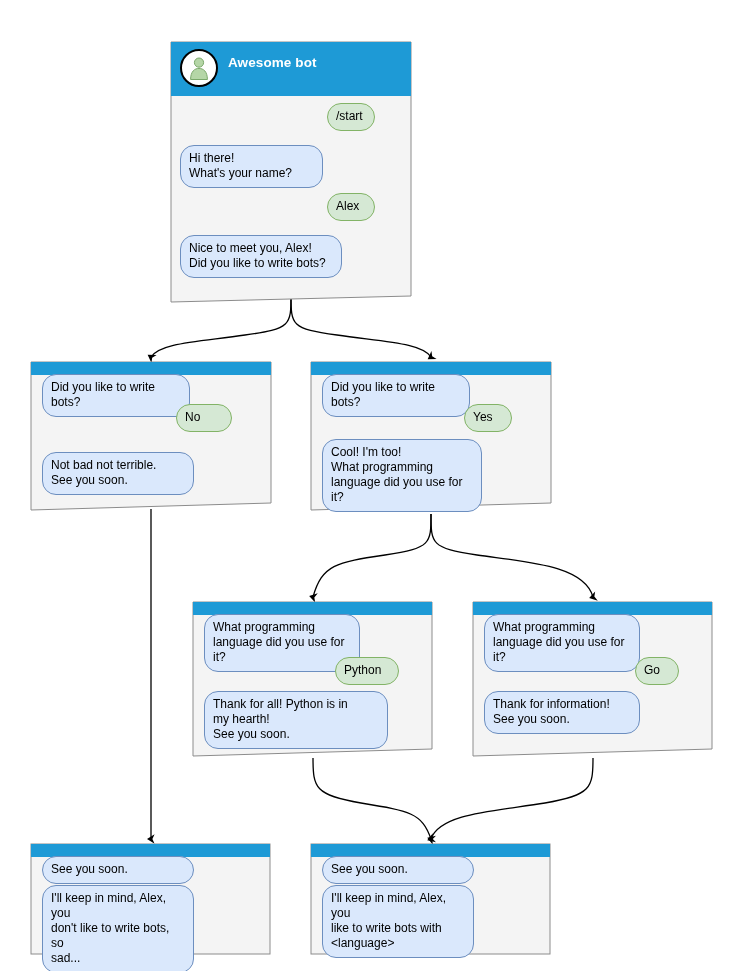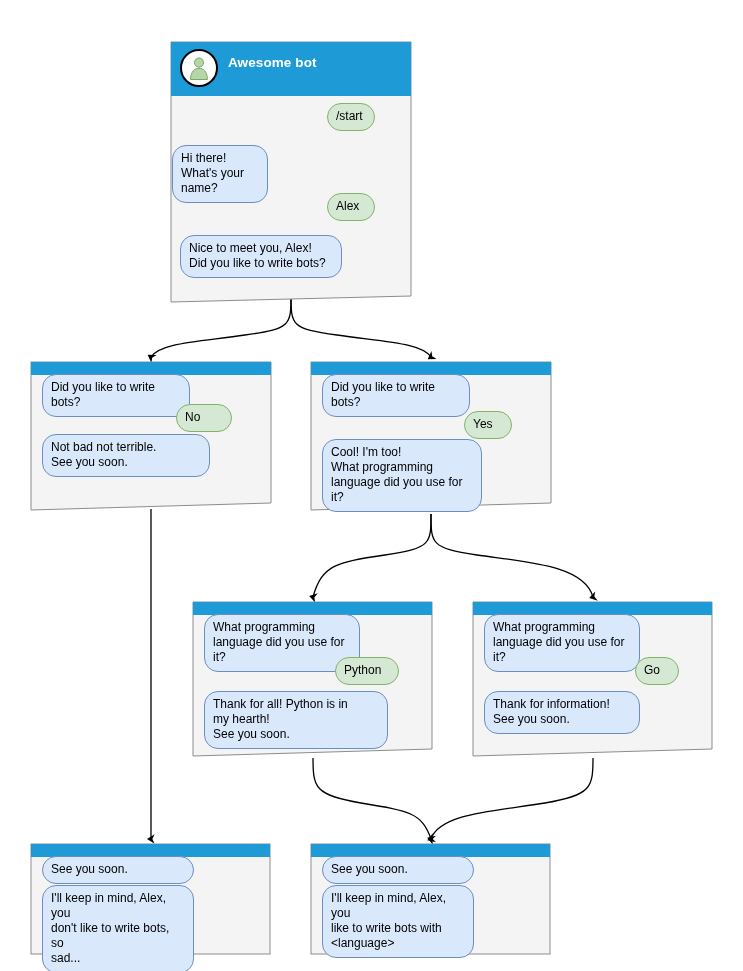--- a/index.html
+++ b/index.html
@@ -72,49 +72,49 @@
     <div class="card-inner">
       <div class="avatar">
         <svg width="26" height="26" viewBox="0 0 26 26">
           <circle cx="13" cy="7.6" r="4.6" fill="#b5d6a7" stroke="#7aa86a" stroke-width="1"></circle>
           <path d="M4.6,24.5 C4.6,16.5 8.6,13.4 13,13.4 C17.4,13.4 21.4,16.5 21.4,24.5 Z" fill="#b5d6a7" stroke="#7aa86a" stroke-width="1"></path>
         </svg>
       </div>
       <div class="card-title">Awesome bot</div>
 
       <div class="bubble user" style="right:37px;top:62px;width:48px;">/start</div>
-      <div class="bubble bot" style="left:2px;top:104px;width:96px;">Hi there!
+      <div class="bubble bot" style="left:10px;top:104px;width:143px;">Hi there!
 What's your name?</div>
       <div class="bubble user" style="right:37px;top:152px;width:48px;">Alex</div>
       <div class="bubble bot" style="left:10px;top:194px;width:162px;">Nice to meet you, Alex!
 Did you like to write bots?</div>
     </div>
   </div>
 
   <div class="card" style="left:30px;top:348px;width:242px;height:150px;">
     <svg class="card-shape" viewBox="0 0 242 150" preserveAspectRatio="none">
       <polygon points="1,1 241,1 241,142 1,149" fill="#f4f4f4" stroke="#8c8c8c" stroke-width="1"></polygon>
       <rect x="1" y="1" width="240" height="13" fill="#1e9ad6"></rect>
     </svg>
     <div class="card-inner">
       <div class="bubble bot" style="left:12px;top:13px;width:148px;">Did you like to write bots?</div>
       <div class="bubble user" style="right:40px;top:43px;width:56px;">No</div>
-      <div class="bubble bot" style="left:12px;top:73px;width:168px;">Not bad not terrible.
+      <div class="bubble bot" style="left:12px;top:91px;width:152px;">Not bad not terrible.
 See you soon.</div>
     </div>
   </div>
 
   <div class="card" style="left:310px;top:348px;width:242px;height:150px;">
     <svg class="card-shape" viewBox="0 0 242 150" preserveAspectRatio="none">
       <polygon points="1,1 241,1 241,142 1,149" fill="#f4f4f4" stroke="#8c8c8c" stroke-width="1"></polygon>
       <rect x="1" y="1" width="240" height="13" fill="#1e9ad6"></rect>
     </svg>
     <div class="card-inner">
       <div class="bubble bot" style="left:12px;top:13px;width:148px;">Did you like to write bots?</div>
-      <div class="bubble user" style="right:40px;top:50px;width:48px;">Yes</div>
+      <div class="bubble user" style="right:40px;top:43px;width:48px;">Yes</div>
       <div class="bubble bot" style="left:12px;top:78px;width:160px;">Cool! I'm too!
 What programming
 language did you use for it?</div>
     </div>
   </div>
 
   <div class="card" style="left:192px;top:588px;width:241px;height:156px;">
     <svg class="card-shape" viewBox="0 0 241 156" preserveAspectRatio="none">
       <polygon points="1,1 240,1 240,148 1,155" fill="#f4f4f4" stroke="#8c8c8c" stroke-width="1"></polygon>
       <rect x="1" y="1" width="239" height="13" fill="#1e9ad6"></rect>

